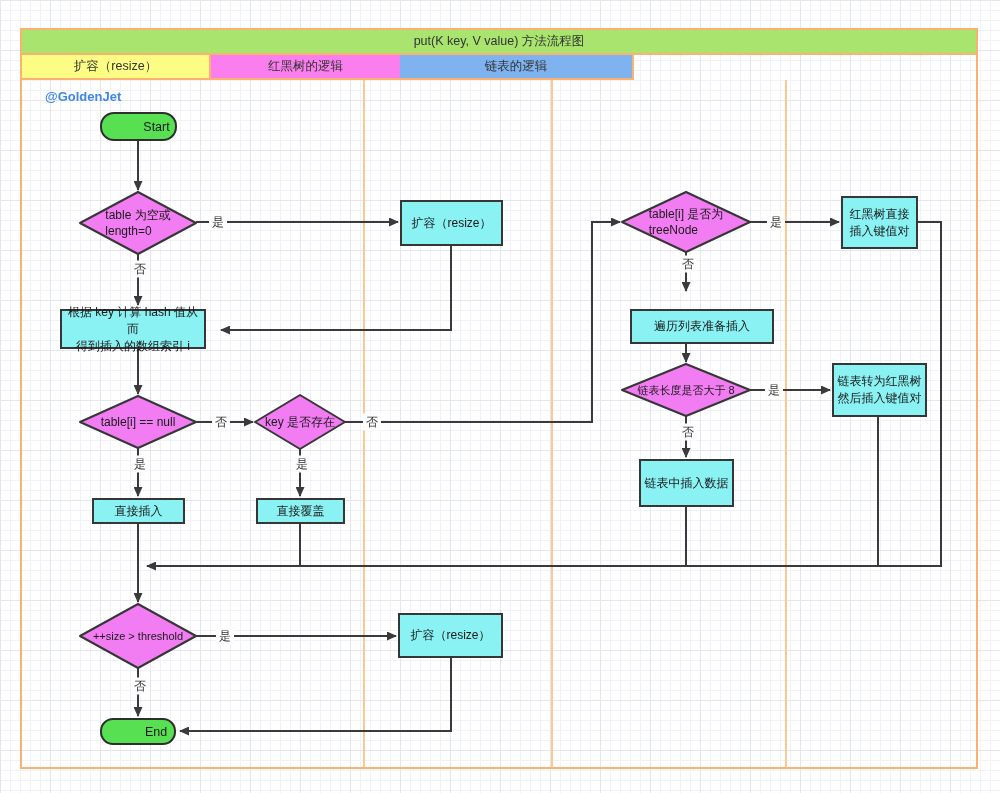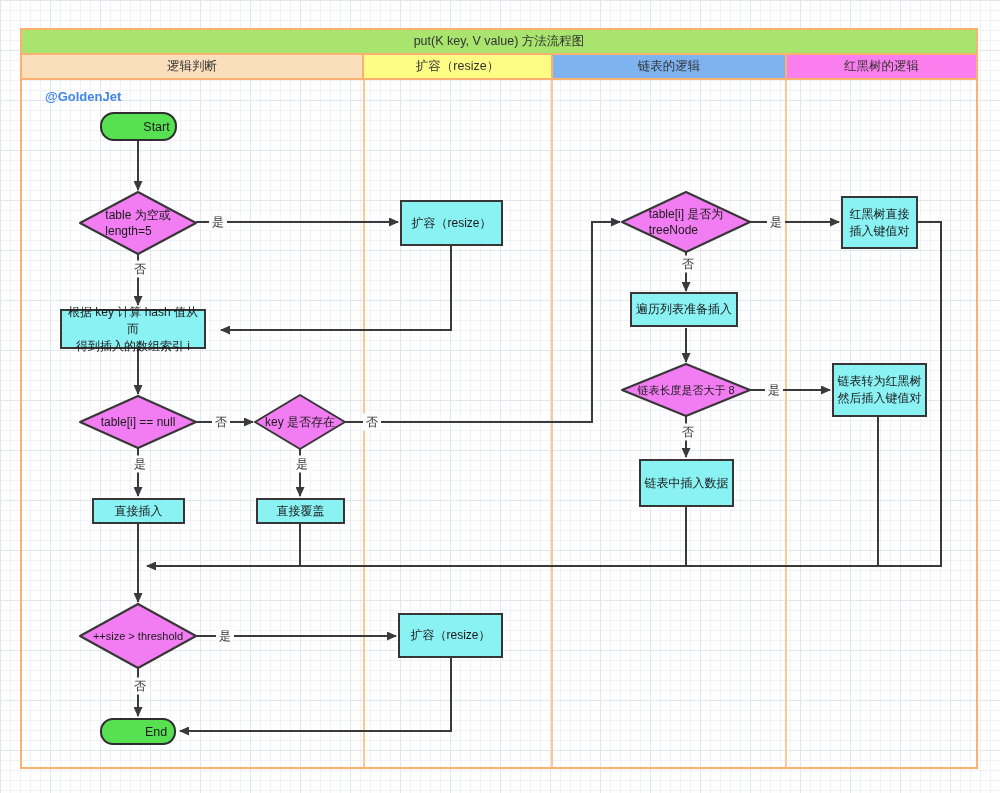--- a/index.html
+++ b/index.html
@@ -71,24 +71,23 @@
     font-size:12px; color:#333; background:#fdfdfe; padding:0 3px;
     white-space:nowrap;
   }
 </style>
 </head>
 <body>
 
 <div class="abs frame"></div>
 <div class="abs titlebar">put(K key, V value) 方法流程图</div>
 <div class="abs laneheads">
-  <div class="lanehead l1">逻辑判断</div>
   <div class="lanehead l2">扩容（resize）</div>
+  <div class="lanehead l4">红黑树的逻辑</div>
   <div class="lanehead l3">链表的逻辑</div>
-  <div class="lanehead l4">红黑树的逻辑</div>
 </div>
 <div class="abs lanesep" style="left:363px"></div>
 <div class="abs lanesep" style="left:551px"></div>
 <div class="abs lanesep" style="left:785px"></div>
 
 <div class="abs watermark">@GoldenJet</div>
 
 <svg class="abs wires" viewBox="0 0 1000 793" xmlns="http://www.w3.org/2000/svg">
   <defs>
     <marker id="arr" markerUnits="userSpaceOnUse" markerWidth="10" markerHeight="9" refX="9" refY="4.5" orient="auto">
@@ -145,21 +144,21 @@
   </div>
 <div class="abs proc" style="left:256px;top:498px;width:89px;height:26px">
     <span>直接覆盖</span>
   </div>
 
 <div class="abs proc" style="left:841px;top:196px;width:77px;height:53px">
   <span>红黑树直接</span>
   <span>插入键值对</span>
 </div>
 
-<div class="abs proc" style="left:630px;top:292px;width:108px;height:35px">
+<div class="abs proc" style="left:630px;top:309px;width:144px;height:35px">
     <span>遍历列表准备插入</span>
   </div>
 
 <div class="abs proc" style="left:832px;top:363px;width:95px;height:54px">
   <span>链表转为红黑树</span>
   <span>然后插入键值对</span>
 </div>
 
 <div class="abs proc" style="left:639px;top:459px;width:95px;height:48px">
     <span>链表中插入数据</span>
@@ -168,21 +167,21 @@
 <div class="abs proc" style="left:398px;top:613px;width:105px;height:45px">
     <span>扩容（resize）</span>
   </div>
 
 <div class="abs pill" style="left:100px;top:718px;width:76px;height:27px;border-radius:13px">
     <span>End</span>
   </div>
 
 <div class="abs dtext" style="left:138px;top:223px">
   <div>table 为空或</div>
-  <div>length=5</div>
+  <div>length=0</div>
 </div>
 <div class="abs dtext" style="left:138px;top:422px">table[i] == null</div>
 <div class="abs dtext" style="left:300px;top:422px">key 是否存在</div>
 <div class="abs dtext" style="left:686px;top:222px">
   <div>table[i] 是否为</div>
   <div>treeNode</div>
 </div>
 <div class="abs dtext small" style="left:686px;top:390px">链表长度是否大于 8</div>
 <div class="abs dtext small" style="left:138px;top:636px">++size &gt; threshold</div>
 

